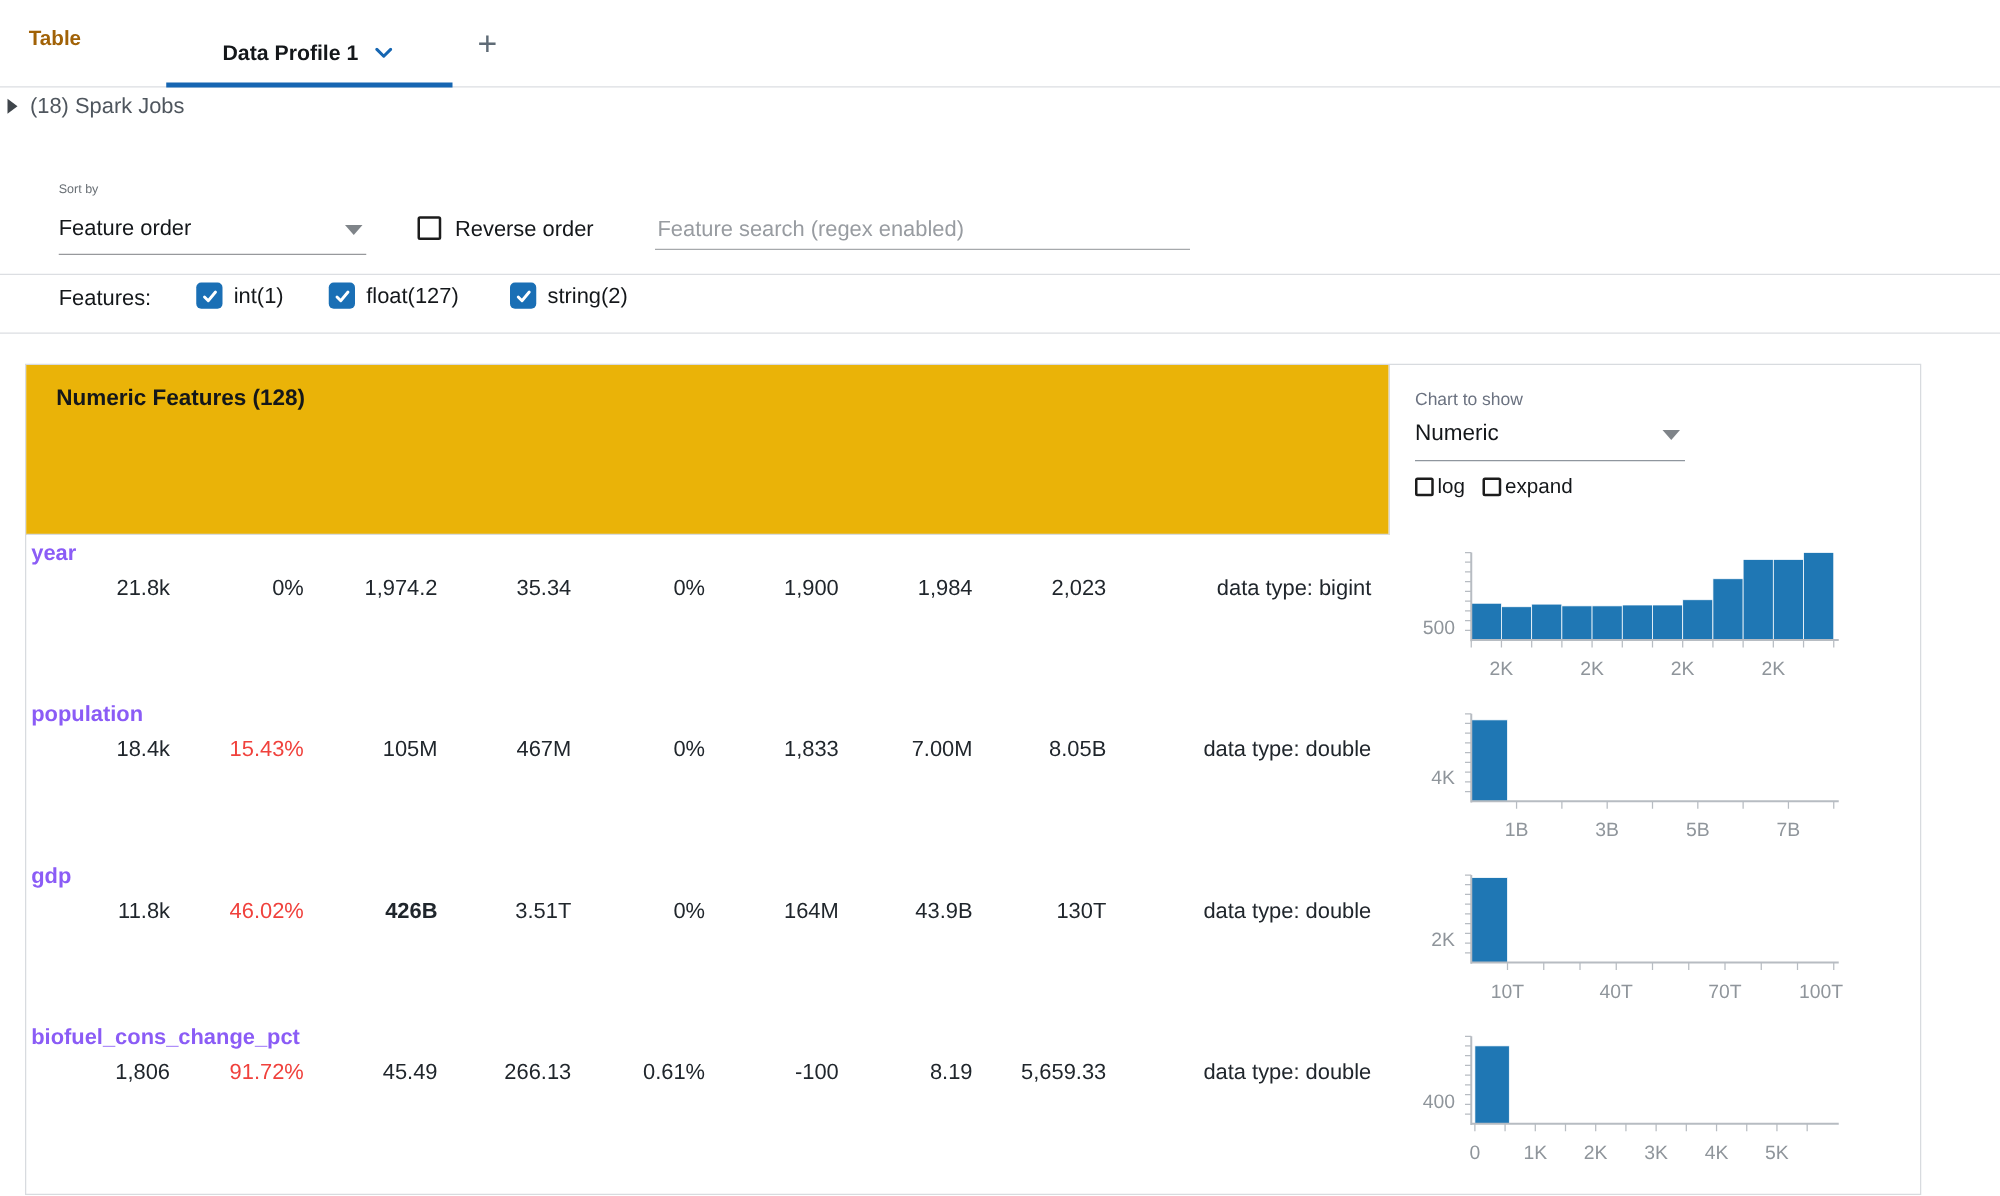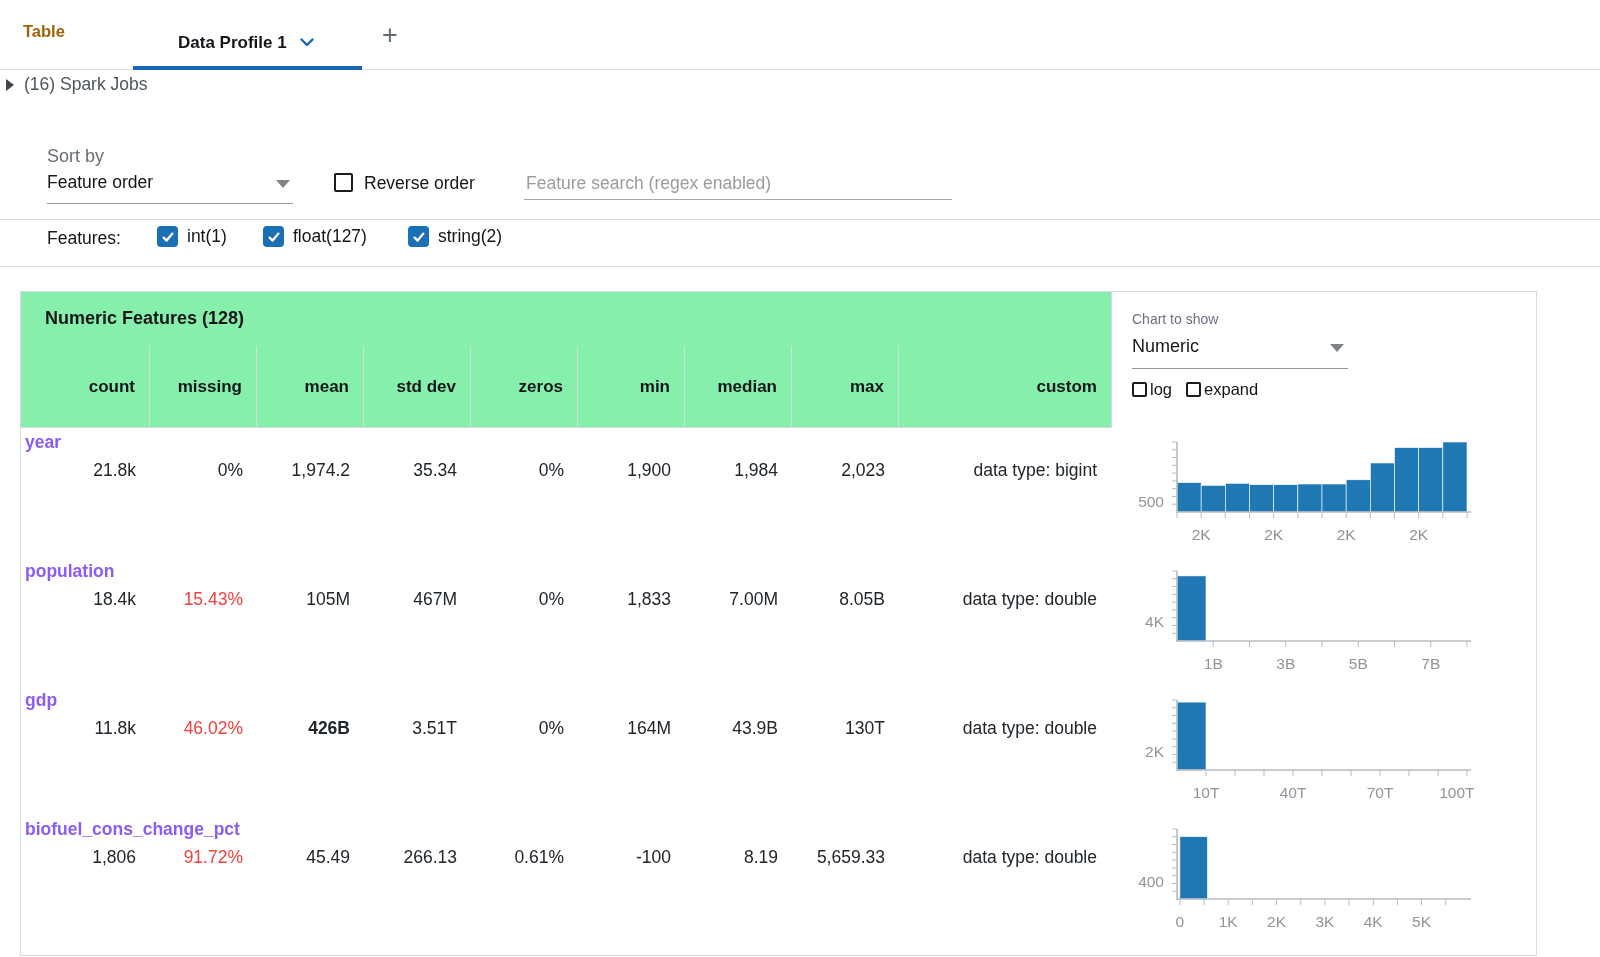--- a/index.html
+++ b/index.html
@@ -19,21 +19,21 @@
   .tab-underline { position:absolute; left:133px; bottom:-1px; width:229px; height:4px; background:#1666b2; }
   .tab-add { position:absolute; left:382px; top:0; height:70px; display:flex; align-items:center;
     font-size:27px; font-weight:300; color:#5f6b76; cursor:pointer; }
 
   
   .sparkjobs { position:absolute; left:6px; top:74px; display:flex; align-items:center; gap:10px; cursor:pointer; }
   .disclosure { width:0; height:0; border-top:6px solid transparent; border-bottom:6px solid transparent; border-left:8px solid #3f454b; }
   .sparkjobs-label { font-size:17.5px; color:#4f565e; }
 
   
-  .sort-label { position:absolute; left:47px; top:146px; font-size:18px; color:#696f75; }
+  .sort-label { position:absolute; left:47px; top:146px; font-size:10px; color:#696f75; }
   .sort-value { position:absolute; left:47px; top:172px; font-size:17.5px; color:#14171a; cursor:pointer; }
   .caret-down { width:0; height:0; border-left:7px solid transparent; border-right:7px solid transparent; border-top:8px solid #7f8489; }
   .sort-caret { position:absolute; left:276px; top:180px; }
   .sort-underline { position:absolute; left:47px; top:203px; width:246px; height:1px; background:#97999c; }
 
   .checkbox-empty { border:2px solid #1c1c1c; border-radius:2px; background:#fff; cursor:pointer; }
   .reverse-box { position:absolute; left:334px; top:173px; width:19px; height:19px; }
   .reverse-label { position:absolute; left:364px; top:173px; font-size:17.5px; color:#14171a; }
 
   .search-input { position:absolute; left:524px; top:168px; width:428px; height:32px; border:none; outline:none;
@@ -42,21 +42,21 @@
 
   .divider { position:absolute; left:0; width:1600px; height:1px; background:#dcdee2; }
 
   .features-label { position:absolute; left:47px; top:228px; font-size:17.5px; color:#14171a; }
   .ftype-item { position:absolute; top:226px; display:flex; align-items:center; gap:9px; cursor:pointer; }
   .checkbox-checked { width:21px; height:21px; border-radius:4px; background:#1a6fb5; display:flex; align-items:center; justify-content:center; }
   .ftype-label { font-size:17.5px; color:#14171a; }
 
   
   .panel { position:absolute; left:20px; top:291px; width:1517px; height:665px; border:1px solid #d8dbdf; background:#fff; }
-  .panel-header-left { position:absolute; left:0; top:0; width:1090px; height:136px; background:#86efac; border-bottom:1px solid #d8dbdf; }
+  .panel-header-left { position:absolute; left:0; top:0; width:1090px; height:136px; background:#eab308; border-bottom:1px solid #d8dbdf; }
   .panel-title { position:absolute; left:24px; top:16px; font-size:18px; font-weight:700; color:#14171a; }
   .col-headers { position:absolute; left:0; top:54px; height:82px; display:flex; }
   .hcell { height:82px; display:flex; align-items:center; justify-content:flex-end; padding-right:14px;
     font-size:17px; font-weight:700; color:#14171a; border-right:1px solid #d8dbdf; }
   .hcell:last-child { border-right:none; }
 
   .panel-header-right { position:absolute; left:1090px; top:0; width:425px; height:136px; background:#fff; border-left:1px solid #d8dbdf; }
   .chart-show-label { position:absolute; left:20px; top:19px; font-size:14px; color:#6b7280; }
   .chart-type-value { position:absolute; left:20px; top:44px; font-size:18px; color:#14171a; cursor:pointer; }
   .chart-type-caret { position:absolute; left:218px; top:52px; }
@@ -86,21 +86,21 @@
     <svg width="14" height="9" viewBox="0 0 14 9">
       <polyline points="1.5,1.5 7,7 12.5,1.5" fill="none" stroke="#1666b2" stroke-width="2.4" stroke-linecap="round" stroke-linejoin="round"></polyline>
     </svg>
   </div>
   <div class="tab-underline"></div>
   <div class="tab-add">+</div>
 </div>
 
 <div class="sparkjobs">
   <span class="disclosure"></span>
-  <span class="sparkjobs-label">(16) Spark Jobs</span>
+  <span class="sparkjobs-label">(18) Spark Jobs</span>
 </div>
 
 <div class="sort-label">Sort by</div>
 <div class="sort-value">Feature order</div>
 <div class="sort-caret caret-down"></div>
 <div class="sort-underline"></div>
 
 <div class="reverse-box checkbox-empty"></div>
 <div class="reverse-label">Reverse order</div>
 
@@ -134,31 +134,20 @@
       </div>
       <span class="ftype-label">string(2)</span>
     </div>
   </div>
 
 <div class="divider" style="top:266px;"></div>
 
 <div class="panel">
   <div class="panel-header-left">
     <div class="panel-title">Numeric Features (128)</div>
-    <div class="col-headers" id="colHeaders">
-        <div class="hcell" style="width: 129px;">count</div>
-        <div class="hcell" style="width: 107px;">missing</div>
-        <div class="hcell" style="width: 107px;">mean</div>
-        <div class="hcell" style="width: 107px;">std dev</div>
-        <div class="hcell" style="width: 107px;">zeros</div>
-        <div class="hcell" style="width: 107px;">min</div>
-        <div class="hcell" style="width: 107px;">median</div>
-        <div class="hcell" style="width: 107px;">max</div>
-        <div class="hcell" style="width: 212px;">custom</div>
-      </div>
   </div>
 
   <div class="panel-header-right">
     <div class="chart-show-label">Chart to show</div>
     <div class="chart-type-value">Numeric</div>
     <div class="chart-type-caret caret-down"></div>
     <div class="chart-type-underline"></div>
     <div class="chart-check-row">
       <div class="chart-check-item">
         <div class="small-box checkbox-empty"></div>

